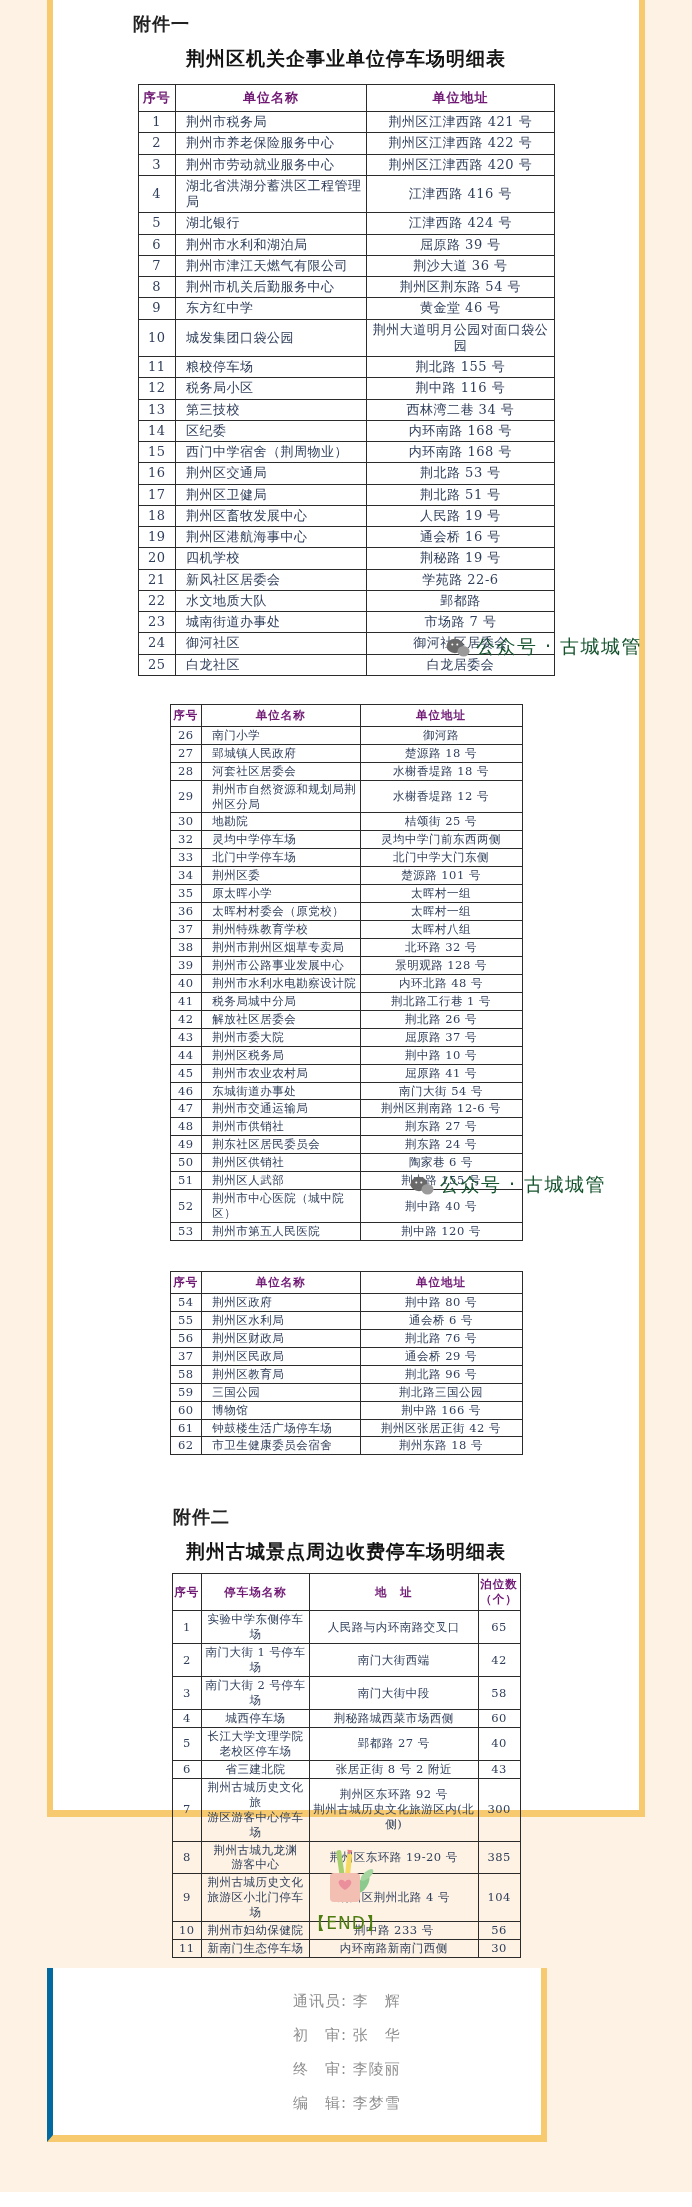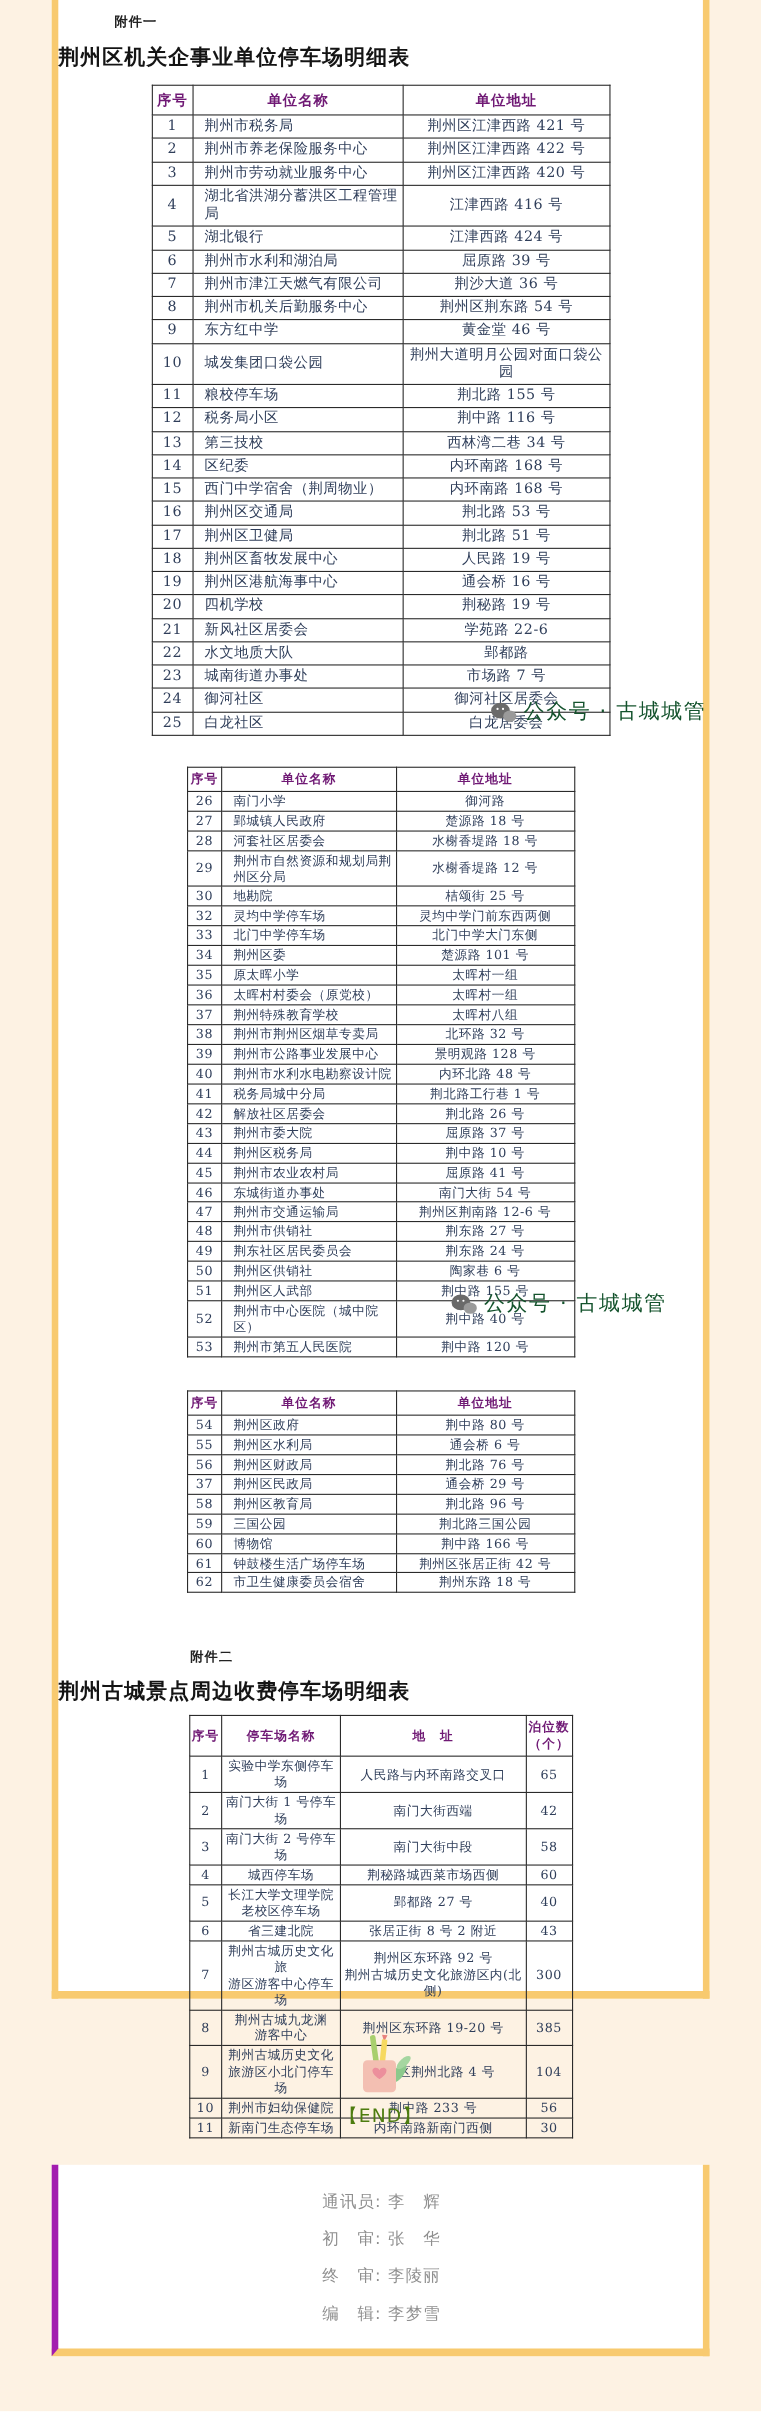--- a/index.html
+++ b/index.html
@@ -7,23 +7,23 @@
   .page{position:relative;width:692px;height:2207px;background:#ffffff;overflow:hidden;}
   .cream-bg{position:absolute;left:0;top:0;width:692px;height:2192px;background:#fdf2e3;}
 
   
   .article-box{
     position:absolute;left:47px;top:0;width:598px;height:1817px;box-sizing:border-box;
     background:#ffffff;
     border-left:6px solid #f8ca6f;border-right:6px solid #f8ca6f;border-bottom:7px solid #f8ca6f;
     padding-top:10px;
   }
-  .att-label{font-weight:bold;font-size:12px;color:#222222;margin:2px 0 0 51px;letter-spacing:1px;}
+  .att-label{font-weight:bold;font-size:18px;color:#222222;margin:2px 0 0 80px;letter-spacing:1px;}
   .att-label.second{margin-left:120px;margin-top:50px;}
-  .doc-title{font-weight:bold;font-size:19px;color:#141414;margin-top:10px;letter-spacing:1px;}
+  .doc-title{text-align:center;font-weight:bold;font-size:19px;color:#141414;margin-top:10px;letter-spacing:1px;}
 
   table{border-collapse:collapse;table-layout:fixed;font-family:"DejaVu Serif","Liberation Serif",serif;}
   th,td{border:1px solid #2b2b2b;}
   th{font-weight:bold;color:#701a75;text-align:center;padding:4px 2px;letter-spacing:1px;}
   td{color:#2f3e5a;text-align:center;letter-spacing:0.5px;}
 
   table.t1{width:417px;margin:12px auto 0;font-size:13px;}
   .t1 td{padding:2px 4px;line-height:1.25;}
   table.t2{width:353px;margin:28px auto 0;font-size:11.5px;}
   table.t3{width:353px;margin:30px auto 0;font-size:11.5px;}
@@ -40,23 +40,23 @@
   .wm-2{left:410px;top:1172px;}
   .wm-icon{flex:0 0 auto;display:block;}
 
   
   .end-section{position:absolute;left:0;top:1846px;width:692px;text-align:center;}
   .end-icon{display:block;margin:0 auto;}
   .end-label{margin-top:4px;font-size:17px;color:#4d7c0f;letter-spacing:1px;}
 
   
   .credits-box{
-    position:absolute;left:47px;top:1968px;width:598px;height:174px;box-sizing:border-box;
+    position:absolute;left:47px;top:1968px;width:500px;height:174px;box-sizing:border-box;
     background:#ffffff;
-    border-left:6px solid #a21caf;border-right:6px solid #f8ca6f;border-bottom:7px solid #f8ca6f;
+    border-left:6px solid #0369a1;border-right:6px solid #f8ca6f;border-bottom:7px solid #f8ca6f;
     padding-top:16px;
   }
   .credit-line{font-size:15px;color:#8f8f8f;line-height:34px;padding-left:240px;letter-spacing:1px;}
 </style>
 </head>
 <body>
 
 <div class="page">
   <div class="cream-bg"></div>
 

